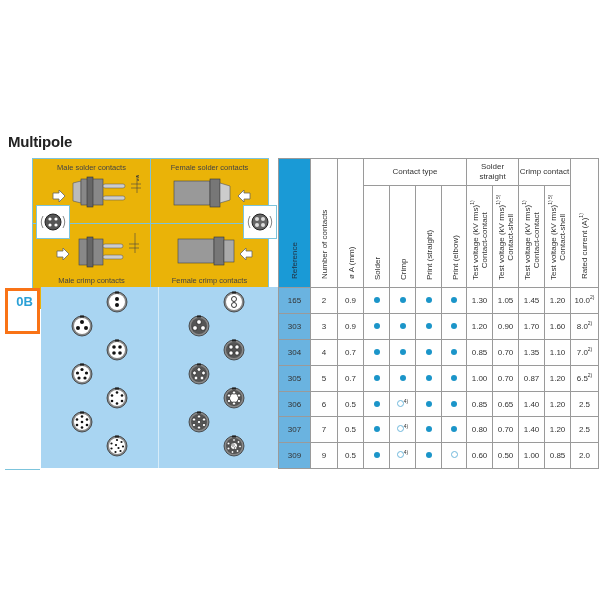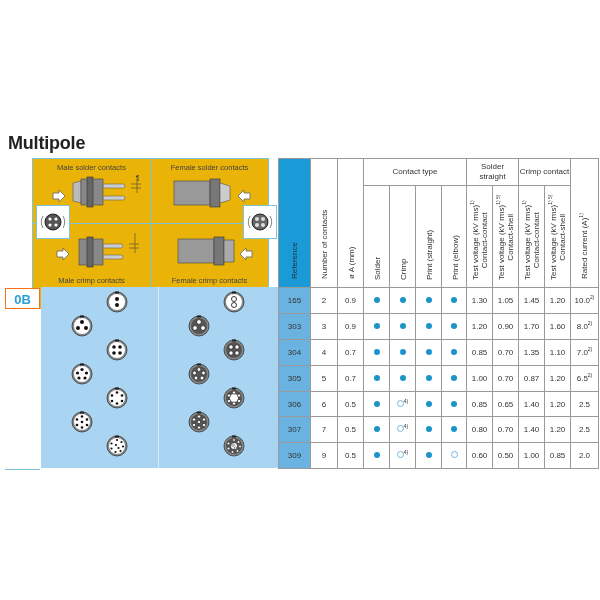--- a/index.html
+++ b/index.html
@@ -1,17 +1,17 @@
 <!DOCTYPE html>
 <html><head>
 <meta charset="utf-8">
 <style>
   html, body { margin:0; padding:0; background:#ffffff; }
   body { width:600px; height:600px; position:relative; overflow:hidden; font-family:"Liberation Sans", sans-serif; color:#333; }
-  .title { position:absolute; left:8px; top:133px; font-size:18px; font-weight:bold; color:#222; letter-spacing:-0.2px; }
+  .title { position:absolute; left:8px; top:133px; font-size:15px; font-weight:bold; color:#222; letter-spacing:-0.2px; }
 
   
   .diagram { position:absolute; left:32px; top:158px; width:237px; height:151px; border:1px solid #7cc4dc; border-bottom:none; box-sizing:border-box; background:#eab308; }
   .diagram .vline { position:absolute; left:117px; top:0; width:1px; height:129px; background:#7cc4dc; }
   .diagram .hline { position:absolute; left:0; top:64px; width:237px; height:1px; background:#7cc4dc; }
   .dlabel { position:absolute; font-size:7.5px; color:#444; text-align:center; width:117px; }
   .sidebox { position:absolute; width:34px; height:34px; border:1px solid #7cc4dc; background:#fff; box-sizing:border-box; }
   .drawing { position:absolute; }
   .vtext { position:absolute; transform-origin:left top; transform:rotate(-90deg); white-space:nowrap; font-size:8px; color:#333; line-height:9px; }
 
@@ -21,21 +21,21 @@
   td.colhead { height:102px; position:relative; }
   td.ref { background:#6ab3e0; color:#333; font-size:8px; border-color:#777; }
   td.ref.h { background:#1a9ad6; }
   tr.data td { height:25.9px; }
   .dot { display:inline-block; width:6px; height:6px; border-radius:50%; background:#1b95c9; }
   .ring { display:inline-block; width:5px; height:5px; border-radius:50%; border:1px solid #6fb8dc; background:#fff; }
   sup { font-size:5px; vertical-align:super; line-height:0; }
 
   .blue-area { position:absolute; left:41px; top:287px; width:237px; height:181px; background:#a9d5f2; }
   .blue-area .vline { position:absolute; left:117px; top:0; width:1px; height:181px; background:#d6ecf9; }
-  .series-box { position:absolute; left:5px; top:288px; width:35px; height:21px; border:1px solid #f97316; box-sizing:border-box; background:#fff;padding-left:20px; }
+  .series-box { position:absolute; left:5px; top:288px; width:35px; height:46px; border:3px solid #f97316; box-sizing:border-box; background:#fff;padding-left:20px; }
   .series-label { position:absolute; left:0; top:3px; width:33px; text-align:center; font-size:13px; font-weight:bold; color:#2aa0d6; }
   .bottom-line { position:absolute; left:5px; top:469px; width:35px; height:1px; background:#7cc4dc; }
   .conn { position:absolute; width:22px; height:22px; }
 </style>
 </head>
 <body>
 
 <div class="title">Multipole</div>
 
 <div class="diagram">

